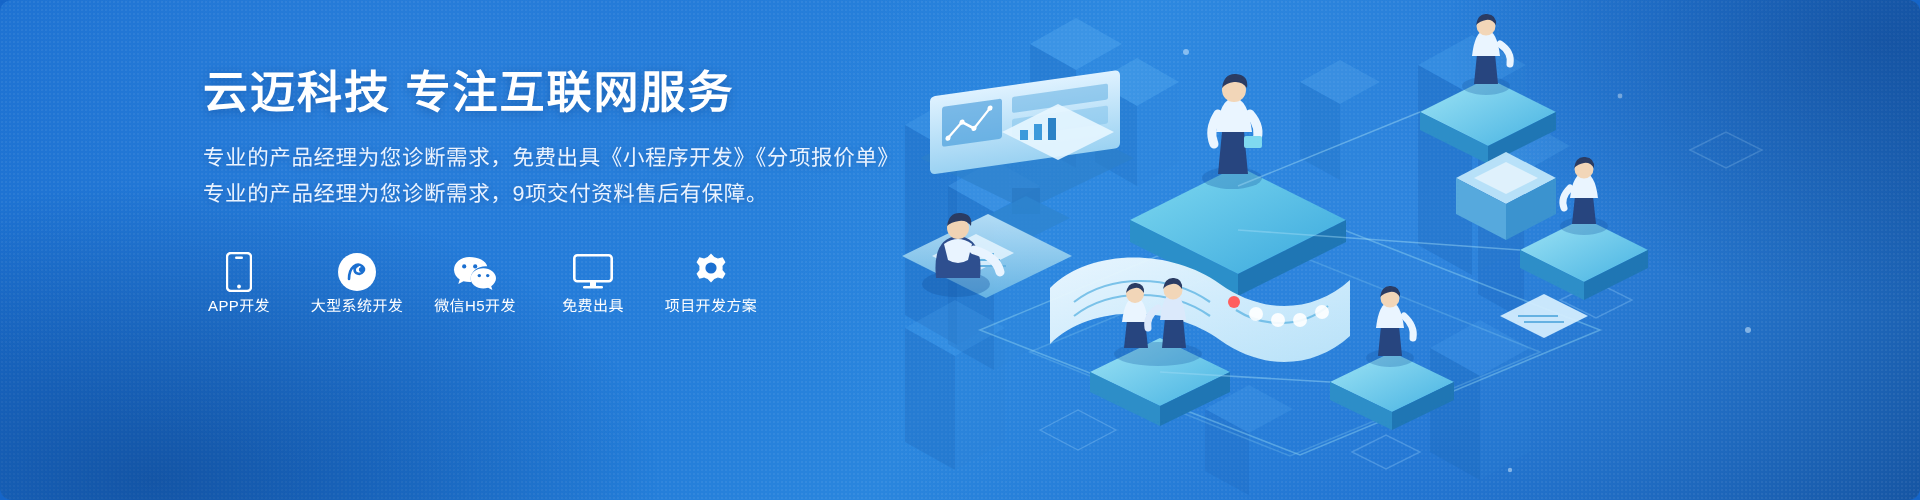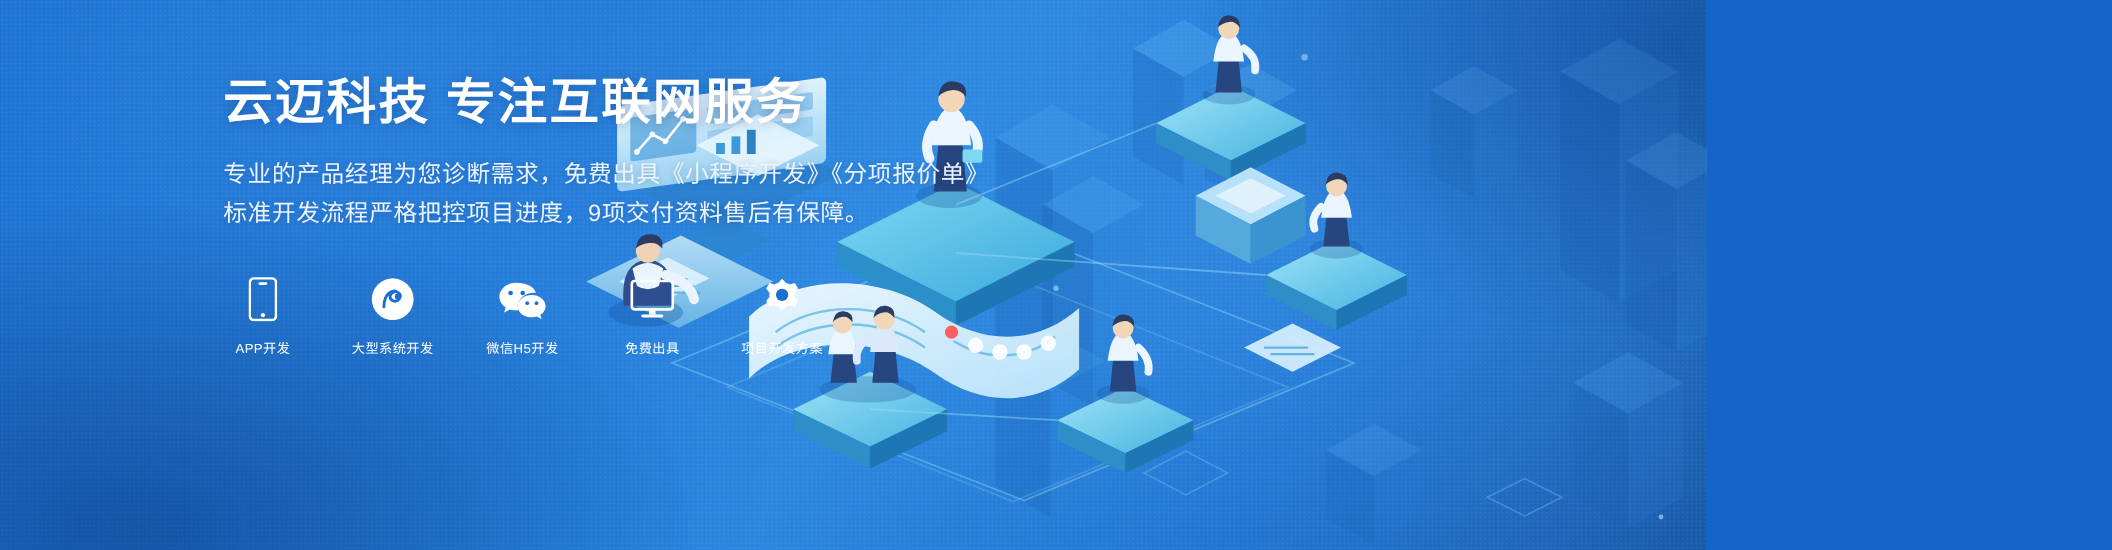--- a/index.html
+++ b/index.html
@@ -6,27 +6,28 @@
   * { margin:0; padding:0; box-sizing:border-box; }
   html,body { width:1920px; height:500px; overflow:hidden; }
   body {
     font-family:"Liberation Sans", "DejaVu Sans", sans-serif;
     background:#1565c8;
   }
 
   
   .banner {
     position:relative;
-    width:1551px;
+    width:1920px;
     height:500px;
     overflow:hidden;
     background:
       radial-gradient(1100px 720px at 76% 46%, rgba(60,150,235,0.55) 0%, rgba(40,120,215,0.0) 62%),
       radial-gradient(900px 600px at 22% 18%, rgba(60,145,230,0.40) 0%, rgba(30,105,200,0.0) 65%),
       linear-gradient(118deg, #1b6fd0 0%, #1d74d4 28%, #2a86de 52%, #1b6ccb 76%, #14529f 100%);
+    border-radius: 12px;
   }
   
   .banner::before{
     content:"";
     position:absolute; inset:0;
     background-image:radial-gradient(rgba(255,255,255,0.055) 1px, transparent 1px);
     background-size:4px 4px;
     pointer-events:none;
   }
   
@@ -85,22 +86,21 @@
     width:72px;
   }
   .icon-glyph {
     height:44px;
     display:flex;
     align-items:center;
     justify-content:center;
   }
   .icon-glyph svg { display:block; }
   .icon-label {
-    margin-top:13px;
-    font-size:12px;
+    font-size:15px;
     color:#ffffff;
     white-space:nowrap;
     letter-spacing:0.4px;
   }
 
   
   .illus { position:absolute; right:0; top:0; width:1060px; height:500px; z-index:4; }
   .illus svg { display:block; }
 </style>
 </head>
@@ -398,21 +398,21 @@
       </g>
     </svg>
   </div>
 
   <div class="content">
 
     <h1 class="headline">云迈科技 专注互联网服务</h1>
 
     <div class="subline">
       <div>专业的产品经理为您诊断需求，免费出具《小程序开发》《分项报价单》</div>
-      <div>标准开发流程严格把控项目进度，9项交付资料售后有保障。</div>
+      <div>专业的产品经理为您诊断需求，9项交付资料售后有保障。</div>
     </div>
 
     <div class="icon-row">
 
       <div class="icon-item">
         <span class="icon-glyph">
           <svg width="26" height="40" viewBox="0 0 26 40" xmlns="http://www.w3.org/2000/svg">
             <rect x="1" y="1" width="24" height="38" rx="4" fill="none" stroke="#ffffff" stroke-width="2.4"></rect>
             <rect x="9" y="4.5" width="8" height="2.6" rx="1.3" fill="#ffffff"></rect>
             <circle cx="13" cy="34.5" r="1.9" fill="#ffffff"></circle>

